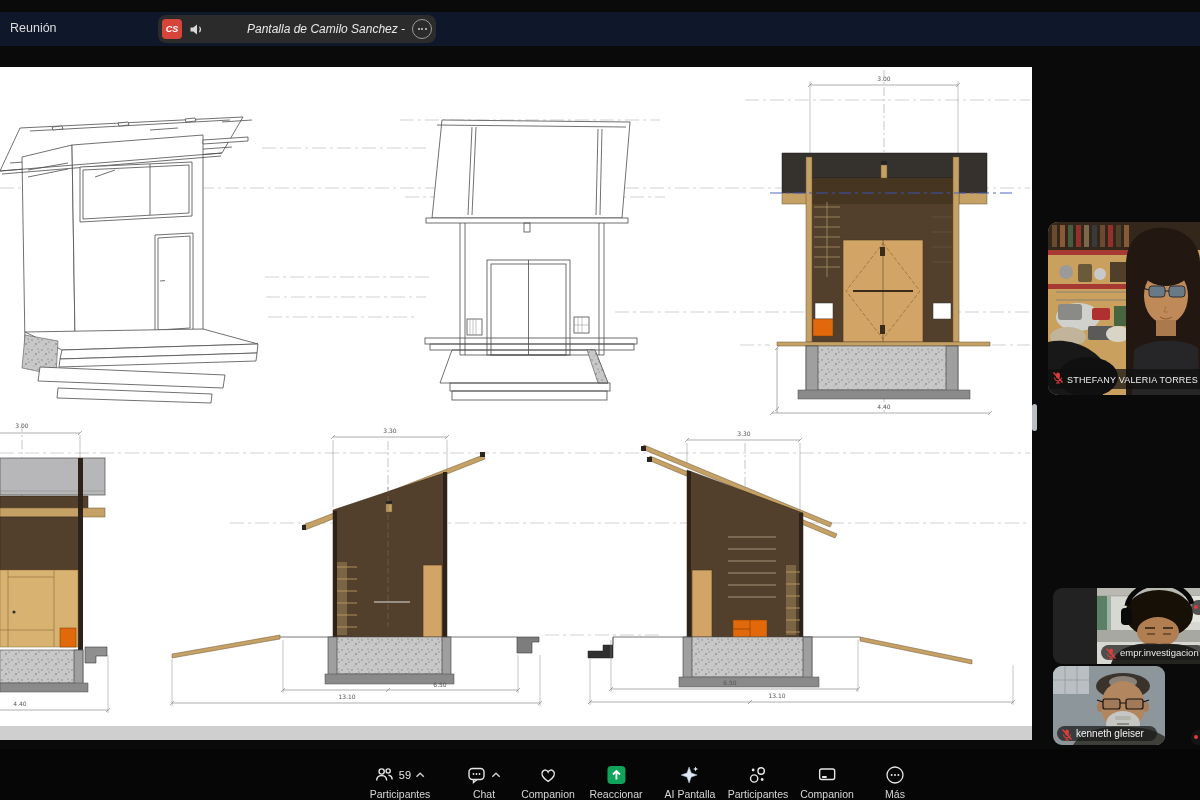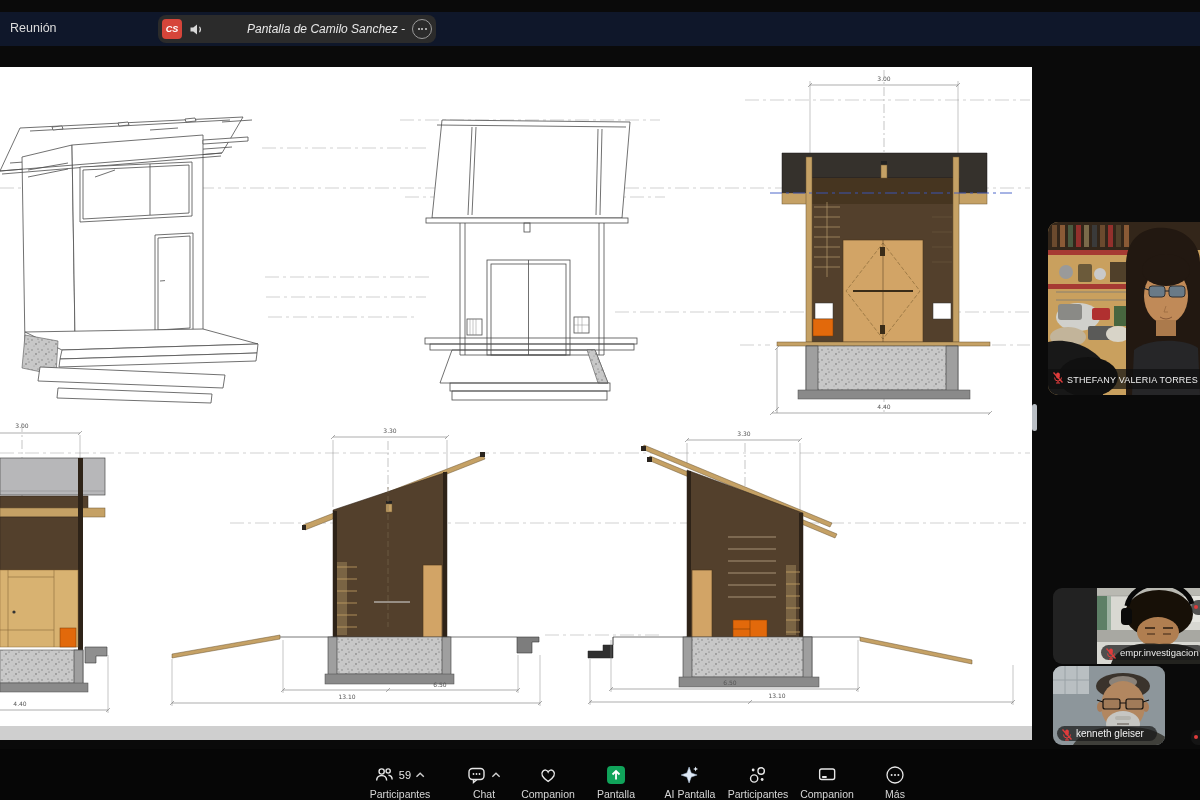--- a/index.html
+++ b/index.html
@@ -440,21 +440,21 @@
     <span class="tb-label">Companion</span>
   </div>
 
   <div class="tb-item" style="left:616px">
     <div class="tb-row">
       <svg width="20" height="20" viewBox="0 0 20 20">
         <rect x="1" y="1" width="18" height="18" rx="4" fill="#10a35a"></rect>
         <path d="M10,14.5 V6 M6.5,9.5 L10,6 L13.5,9.5" stroke="#fff" stroke-width="1.8" fill="none"></path>
       </svg>
     </div>
-    <span class="tb-label">Pantalla</span>
+    <span class="tb-label">Reaccionar</span>
   </div>
 
   <div class="tb-item" style="left:690px">
     <div class="tb-row">
       <svg width="20" height="20" viewBox="0 0 20 20">
         <path d="M9.5,2 L11.6,7.9 L17.5,10 L11.6,12.1 L9.5,18 L7.4,12.1 L1.5,10 L7.4,7.9 Z" fill="#dfe9f5" stroke="#b9cfe8" stroke-width=".5"></path>
         <path d="M16,1.5 l.7,1.8 1.8,.7 -1.8,.7 -.7,1.8 -.7,-1.8 -1.8,-.7 1.8,-.7 Z" fill="#eaf2fb"></path>
       </svg>
     </div>
     <span class="tb-label">AI Pantalla</span>

